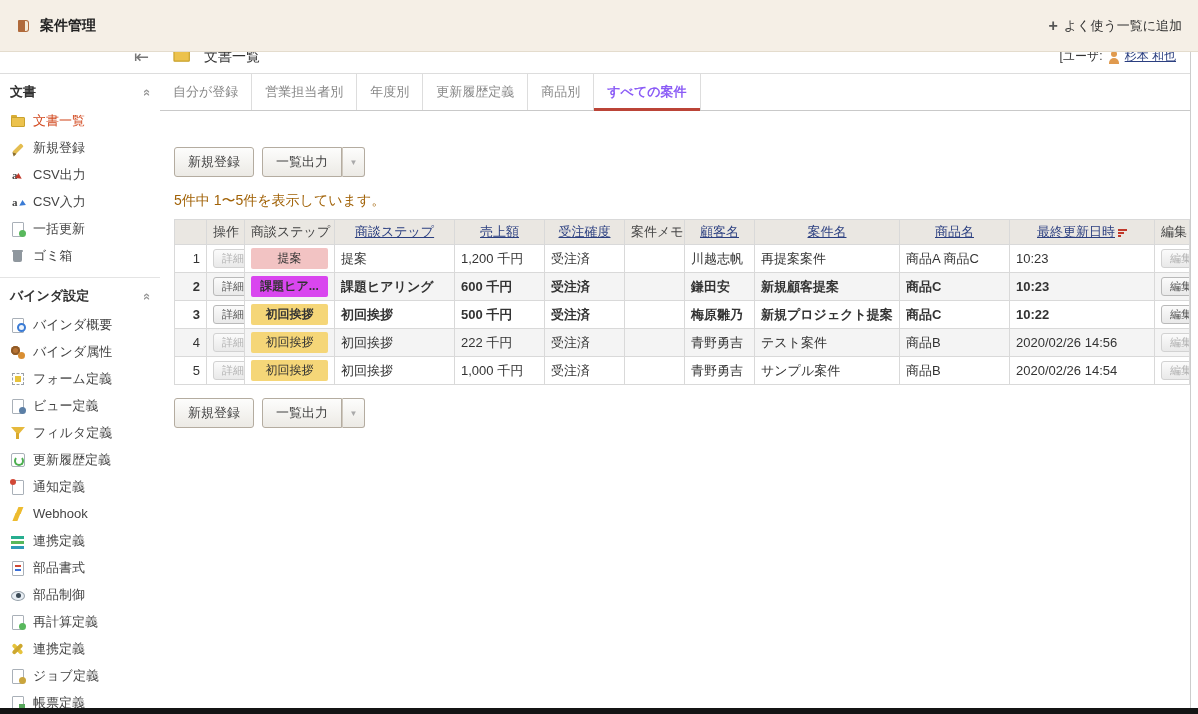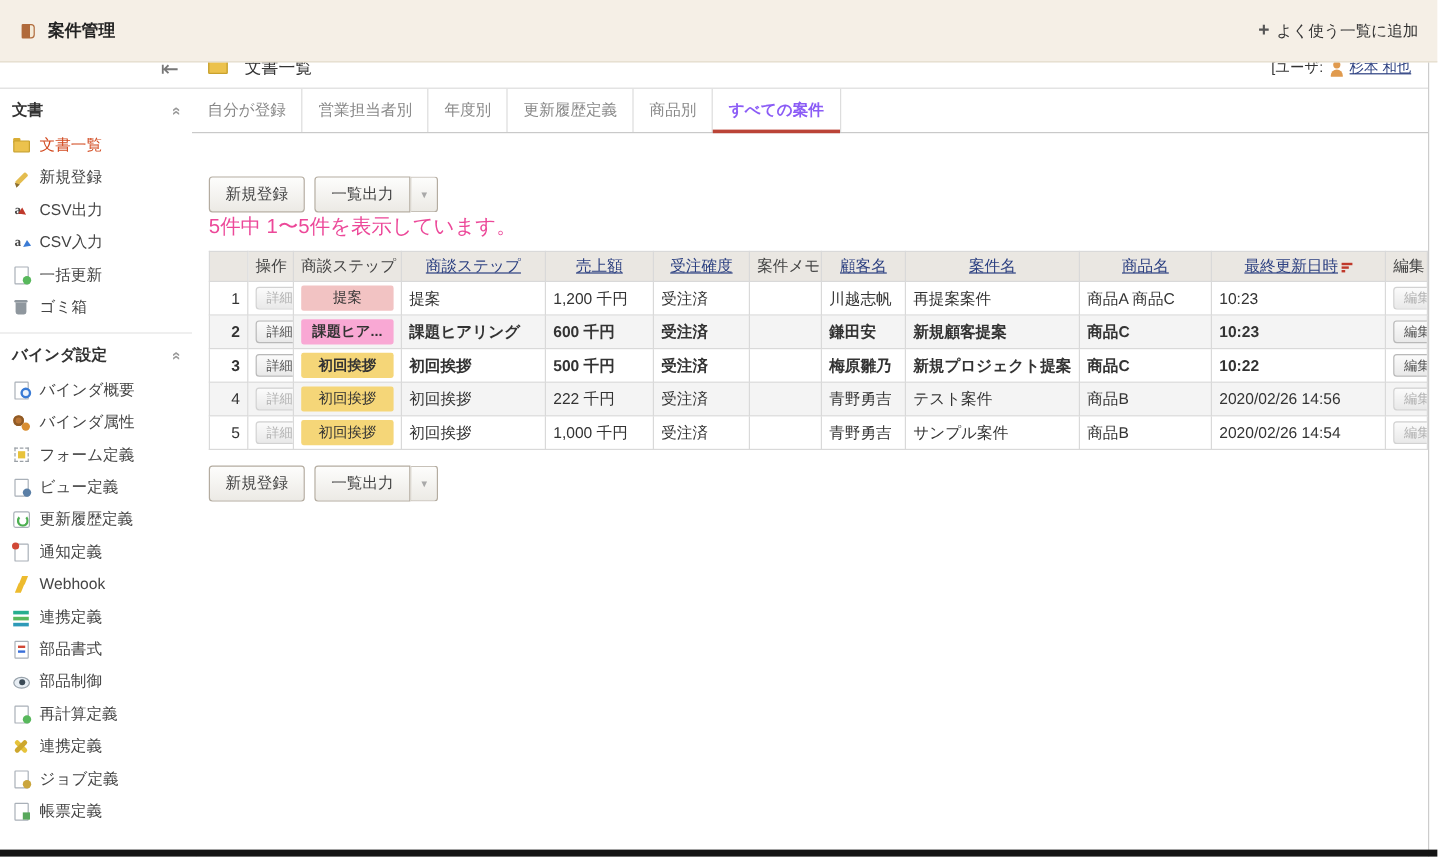--- a/index.html
+++ b/index.html
@@ -127,21 +127,21 @@
   .btn{display:inline-flex;align-items:center;font-size:13px;color:#444;
        background:linear-gradient(#fdfdfc,#eceae5);border:1px solid #b4aca0;border-radius:3px;
        padding:5px 13px;cursor:pointer}
   .split{display:inline-flex}
   .split .btn{border-radius:3px 0 0 3px}
   .arrow-part{width:21px;display:flex;align-items:center;justify-content:center;
       background:linear-gradient(#fdfdfc,#eceae5);border:1px solid #b4aca0;border-left:1px solid #cfc9bf;
       border-radius:0 3px 3px 0;color:#a9a9a9;font-size:8px;cursor:pointer}
   .arrow-part::before{content:"▼"}
 
-  .status{font-size:17px;color:#ec4899;padding:0 14px;}
+  .status{font-size:14px;color:#a16207;padding:0 14px;margin-top:15px}
 
   table{border-collapse:collapse;margin:9px 0 0 14px;table-layout:fixed;width:1015px;font-size:13px}
   th,td{border:1px solid #d9d9d9;padding:3px 6px;height:20px;overflow:hidden;white-space:nowrap;
         box-sizing:border-box}
   thead th{background:#eae7e2;font-weight:normal;color:#444;text-align:center;font-size:13px}
   th .hlink{color:#2b3f80;text-decoration:underline;cursor:pointer}
   tbody tr:nth-child(even){background:#f4f4f4}
   tbody tr.bold{font-weight:bold}
   td.num{text-align:right;color:#333}
   td.center{text-align:center}
@@ -221,20 +221,24 @@
     <span class="icn icn-gears-icon"></span>
     <span>バインダ属性</span>
   </div>
           <div class="side-item">
     <span class="icn icn-form-icon"></span>
     <span>フォーム定義</span>
   </div>
           <div class="side-item">
     <span class="icn icn-view-icon doc"></span>
     <span>ビュー定義</span>
+  </div>
+          <div class="side-item">
+    <span class="icn icn-filter-icon"></span>
+    <span>フィルタ定義</span>
   </div>
           <div class="side-item">
     <span class="icn icn-history-icon"></span>
     <span>更新履歴定義</span>
   </div>
           <div class="side-item">
     <span class="icn icn-notification-icon doc"></span>
     <span>通知定義</span>
   </div>
           <div class="side-item">
@@ -352,21 +356,21 @@
           <td>川越志帆</td>
           <td>再提案案件</td>
           <td>商品A 商品C</td>
           <td>10:23</td>
           <td class="center"><button class="mini-btn disabled">編集</button></td>
         </tr>
         <tr class="bold">
           <td class="num">2</td>
           <td class="center"><button class="mini-btn">詳細</button></td>
           <td>
-            <span class="badge" style="background: #f9a8d4;">課題ヒア...</span>
+            <span class="badge" style="background: #d946ef;">課題ヒア...</span>
           </td>
           <td>課題ヒアリング</td>
           <td>600 千円</td>
           <td>受注済</td>
           <td></td>
           <td>鎌田安</td>
           <td>新規顧客提案</td>
           <td>商品C</td>
           <td>10:23</td>
           <td class="center"><button class="mini-btn">編集</button></td>

